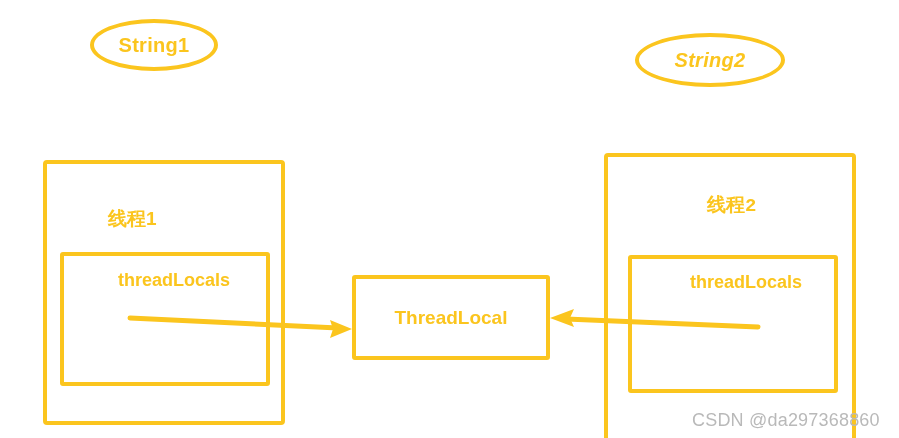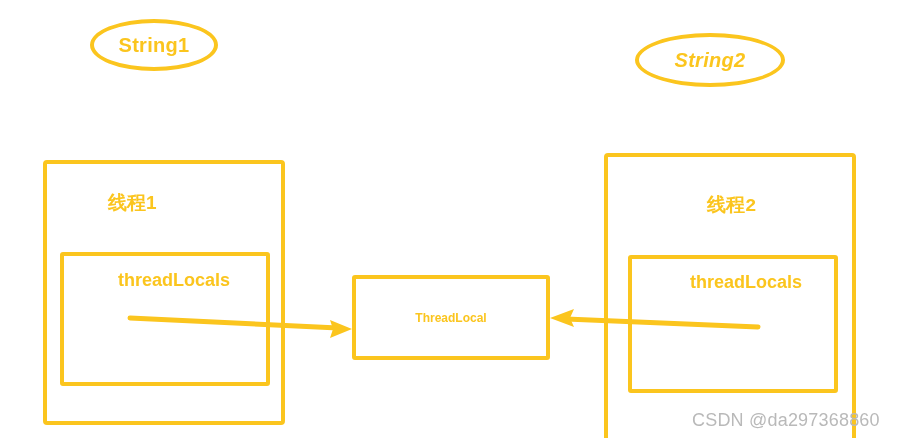--- a/index.html
+++ b/index.html
@@ -63,21 +63,21 @@
   .inner-label {
     position: absolute;
     color: #FBC51E;
     font-size: 18px;
     font-weight: bold;
     white-space: nowrap;
     margin-left: 35px;
   }
   .center-label {
     color: #FBC51E;
-    font-size: 12px;
+    font-size: 19px;
     font-weight: bold;
     white-space: nowrap;
   }
   .arrow-svg {
     position: absolute;
     left: 0;
     top: 0;
     width: 899px;
     height: 438px;
     pointer-events: none;
@@ -97,21 +97,21 @@
 
   <div class="ellipse" style="left:90px; top:19px; width:120px; height:44px;">
     <span class="ellipse-label">String1</span>
   </div>
 
   <div class="ellipse" style="left:635px; top:33px; width:142px; height:46px;font-style:italic;">
     <span class="ellipse-label">String2</span>
   </div>
 
   <div class="outer-box" style="left:43px; top:160px; width:234px; height:257px;"></div>
-  <div class="box-title" style="left:108px; top:190px;text-align:center;">线程1</div>
+  <div class="box-title" style="left:108px; top:206px;text-align:center;">线程1</div>
 
   <div class="inner-box" style="left:60px; top:252px; width:202px; height:126px;"></div>
   <div class="inner-label" style="left:83px; top:270px;">threadLocals</div>
 
   <div class="center-box" style="left:352px; top:275px; width:190px; height:77px;">
     <span class="center-label">ThreadLocal</span>
   </div>
 
   <div class="outer-box" style="left:604px; top:153px; width:244px; height:288px;"></div>
   <div class="box-title" style="left:707px; top:192px;font-family:Liberation Mono, monospace;">线程2</div>

